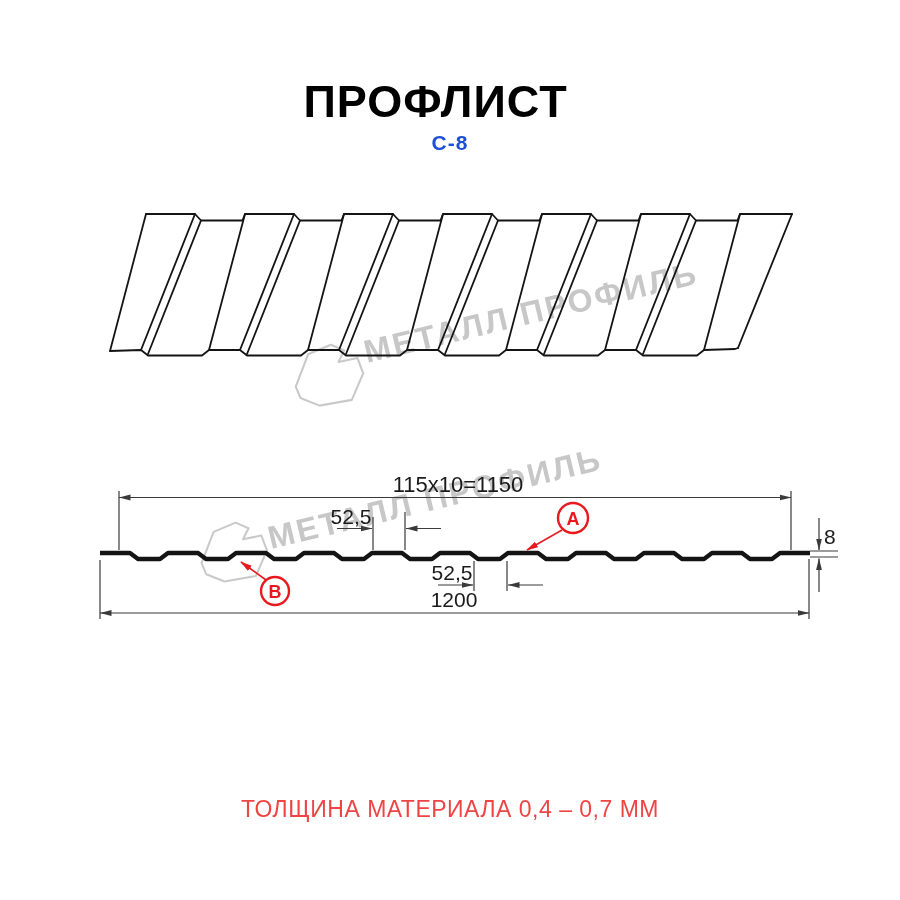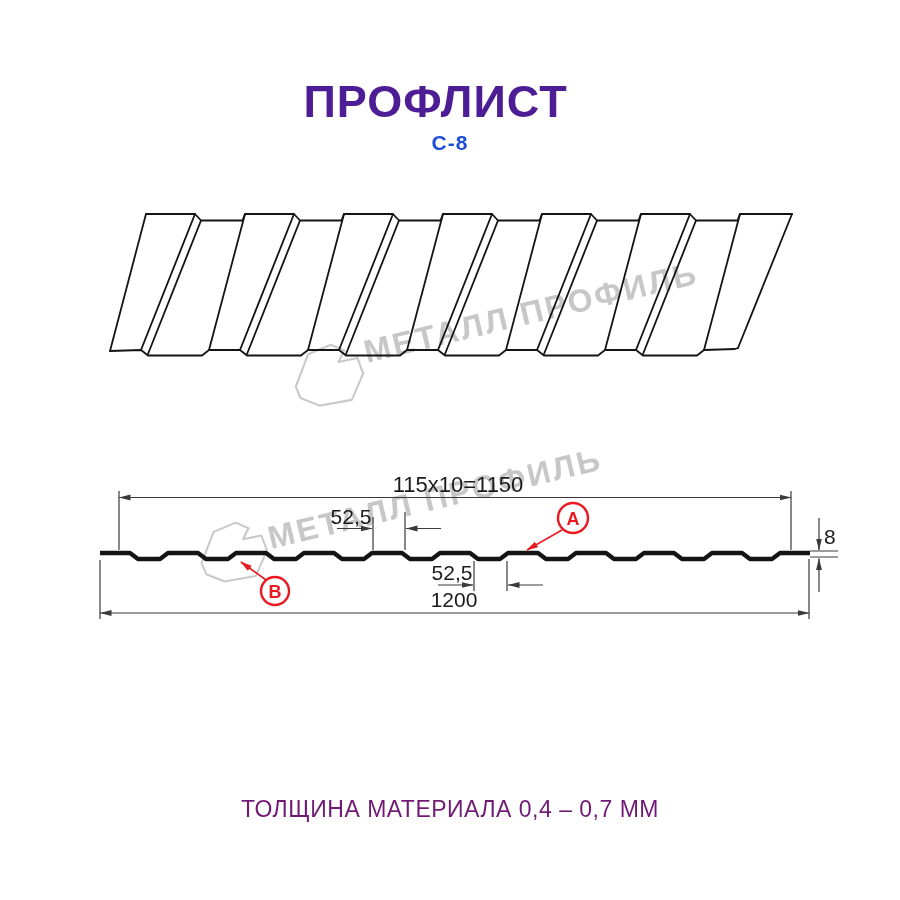--- a/index.html
+++ b/index.html
@@ -1,23 +1,23 @@
 <!DOCTYPE html>
 <html><head>
 <meta charset="utf-8">
 <style>
   html,body{margin:0;padding:0;background:#fff;}
   .canvas{position:relative;width:900px;height:900px;background:#ffffff;overflow:hidden;
           font-family:"Liberation Sans", sans-serif;}
   .title{position:absolute;left:0;top:76px;width:871px;text-align:center;
-         font-size:45px;font-weight:800;letter-spacing:1px;color:#4c1d95;}
+         font-size:45px;font-weight:800;letter-spacing:1px;color:#000000;}
   .subtitle{position:absolute;left:0;top:131px;width:900px;text-align:center;
             font-size:21px;font-weight:600;letter-spacing:1px;color:#1d4ed8;}
   .footer-note{position:absolute;left:0;top:796px;width:900px;text-align:center;
-               font-size:23px;font-weight:500;letter-spacing:0.5px;color:#701a75;}
+               font-size:23px;font-weight:500;letter-spacing:0.5px;color:#ef4444;}
   svg{position:absolute;left:0;top:0;}
   .wm-text{font-size:32px;font-weight:bold;letter-spacing:2.5px;fill:#c7c7c7;}
   .wm-logo{fill:none;stroke:#c9c9c9;stroke-width:2.2;stroke-linejoin:round;}
   .sheet3d{fill:none;stroke:#141414;stroke-width:1.8;stroke-linejoin:round;stroke-linecap:round;}
   .xsect{fill:none;stroke:#141414;stroke-width:4.4;stroke-linejoin:round;stroke-linecap:butt;}
   .dimline{fill:none;stroke:#3a3a3a;stroke-width:1.2;}
   .dim-text{font-size:21px;fill:#1a1a1a;}
   .dim-text-lg{font-size:22px;fill:#1a1a1a;}
   .red-circ{fill:none;stroke-width:2.4;}
   .red-letter{font-size:18px;font-weight:bold;text-anchor:middle;}

